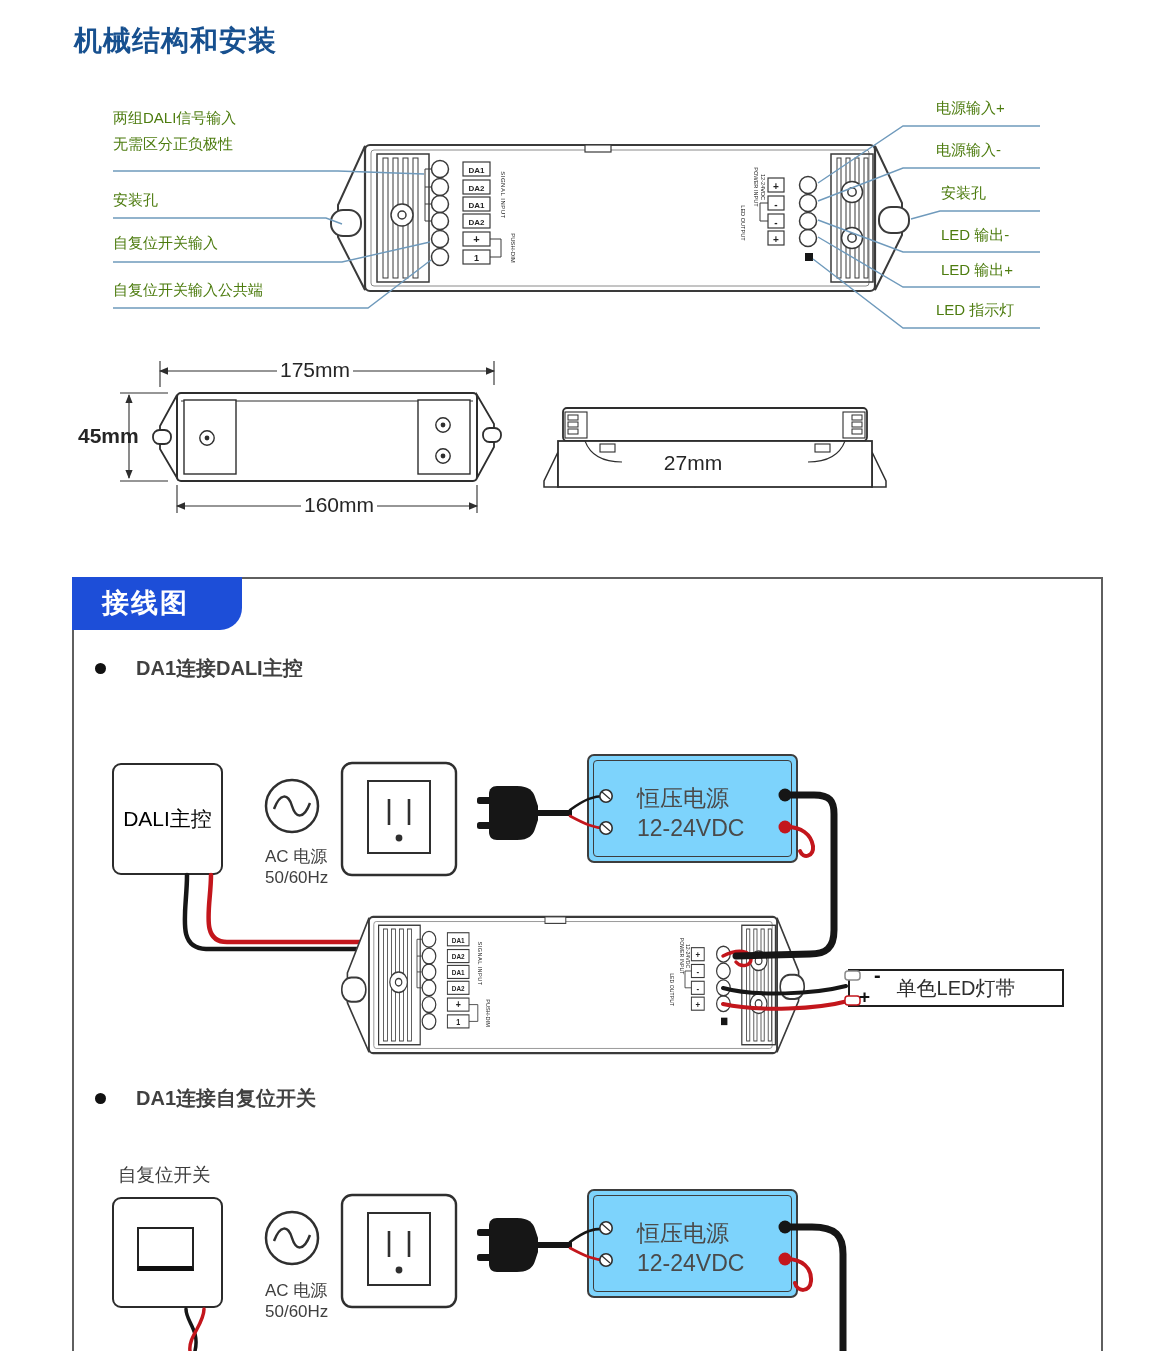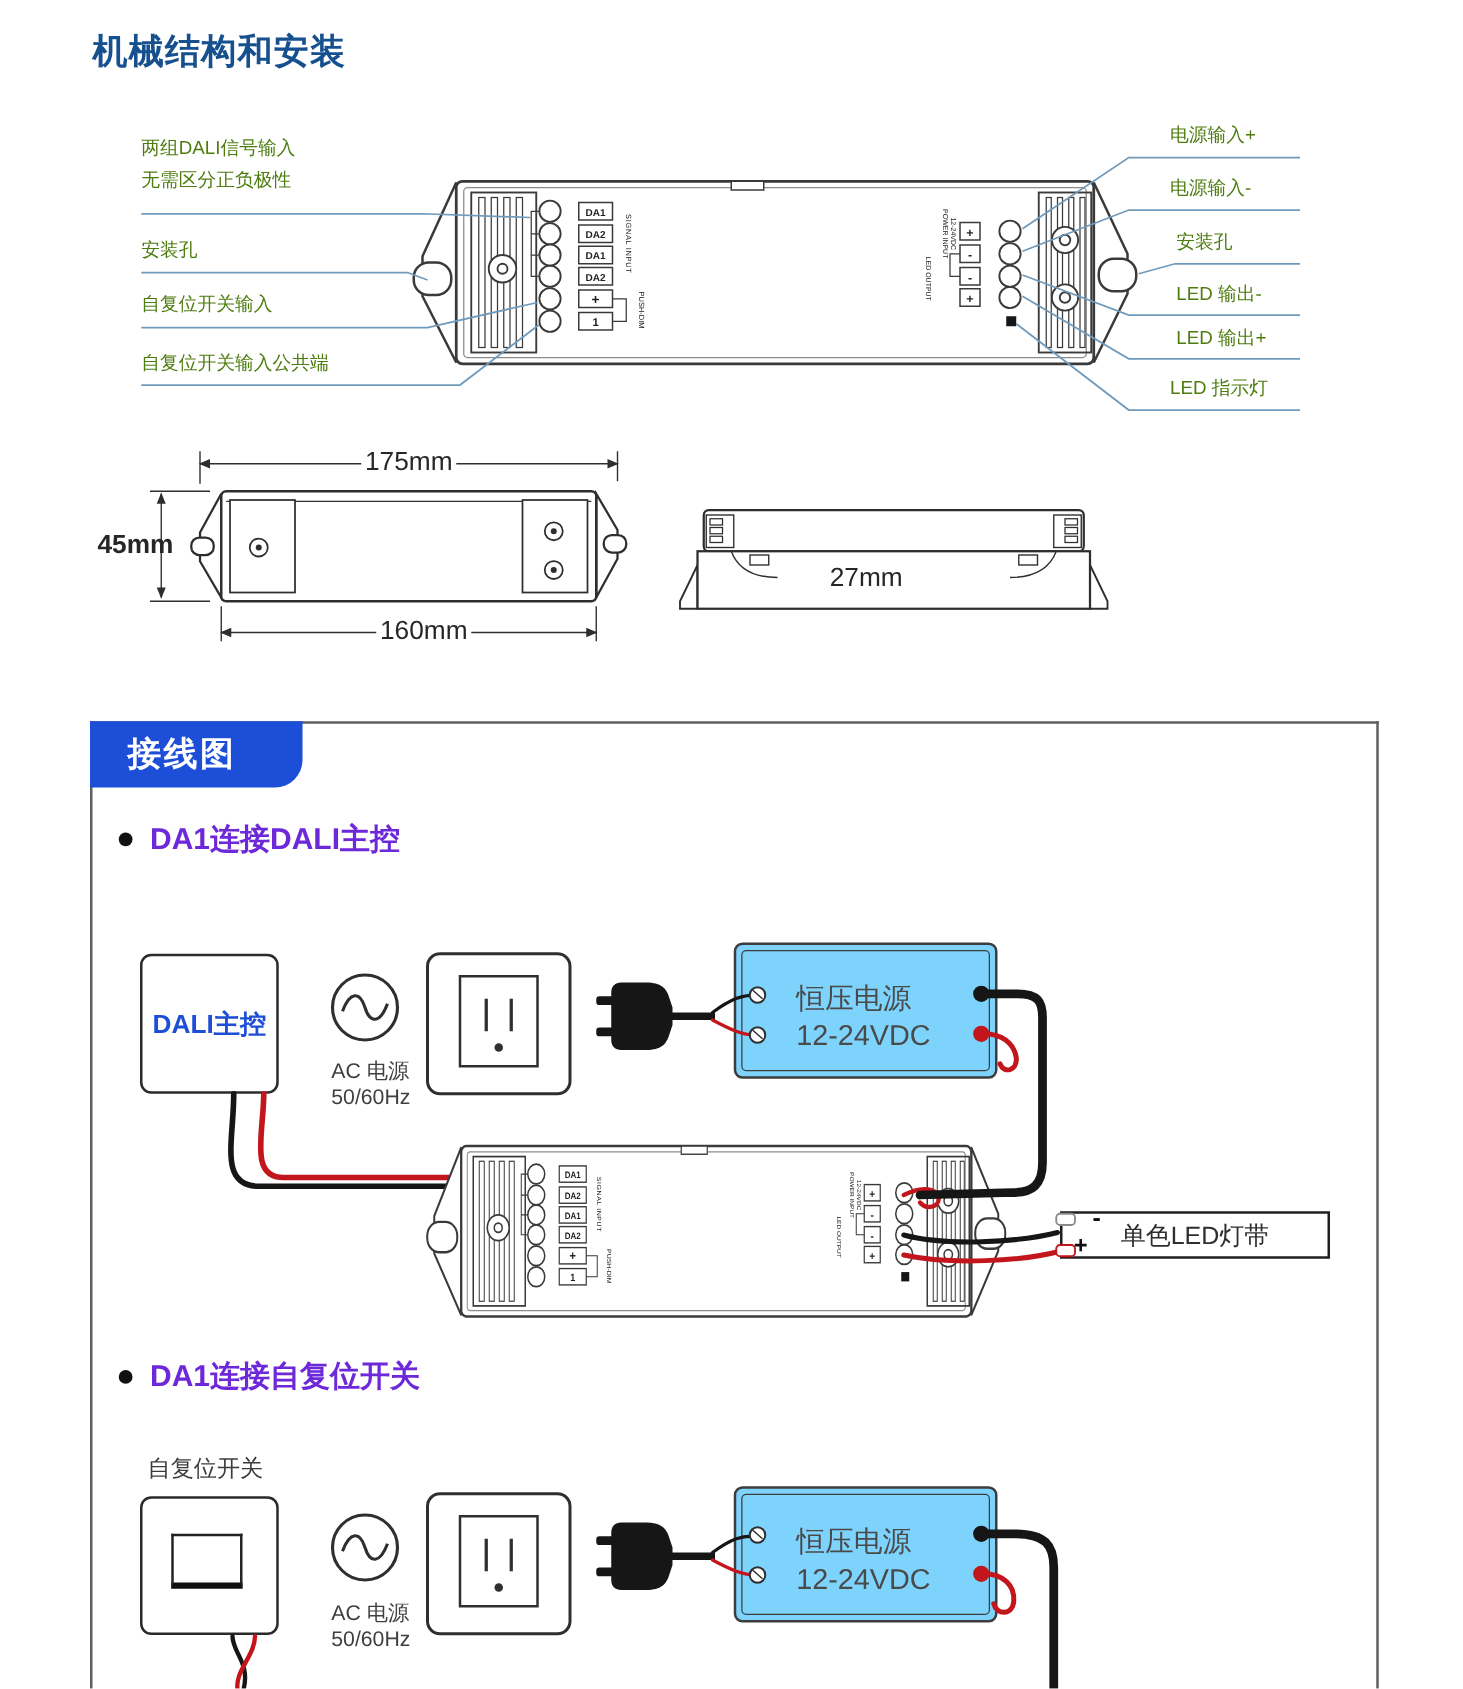--- a/index.html
+++ b/index.html
@@ -4,25 +4,25 @@
 <style>
   html,body{margin:0;padding:0;background:#fff;}
   body{font-family:"Liberation Sans","DejaVu Sans",sans-serif;}
   #page{position:relative;width:1170px;height:1351px;background:#fff;overflow:hidden;}
   .t{position:absolute;white-space:nowrap;}
   .page-title{left:74px;top:22px;font-size:28px;font-weight:700;color:#17508f;letter-spacing:1px;z-index:3;}
   .mlabel{font-size:15px;color:#4d7c0f;z-index:3;}
   .dimlbl{font-size:21px;color:#262626;background:#fff;text-align:center;z-index:3;}
   .wirebox{position:absolute;left:72px;top:577px;width:1031px;height:774px;border:2px solid #5f5f5f;border-bottom:none;box-sizing:border-box;z-index:0;background:#fff;}
   .banner{position:absolute;left:72px;top:577px;width:170px;height:53px;background:#1d4ed8;color:#fff;font-size:27px;font-weight:700;line-height:53px;padding-left:30px;box-sizing:border-box;border-radius:0 0 22px 0;letter-spacing:2px;z-index:3;}
-  .bullet{position:absolute;display:flex;align-items:center;gap:14px;font-size:24px;font-weight:700;color:#6d28d9;z-index:3;}
+  .bullet{position:absolute;display:flex;align-items:center;gap:30px;font-size:20px;font-weight:700;color:#404040;z-index:3;}
   .bullet .dot{width:11px;height:11px;border-radius:50%;background:#111;flex:none;}
   .node-box{position:absolute;background:#fff;border:2.5px solid #2b2b2b;border-radius:9px;display:flex;align-items:center;justify-content:center;z-index:1;}
   .node-box .inner-btn{position:absolute;left:23px;top:28px;width:57px;height:44px;border:2.5px solid #232323;border-bottom:5px solid #101010;box-sizing:border-box;}
-  .dali-label{font-size:21px;font-weight:700;color:#1d4ed8;}
+  .dali-label{font-size:21px;font-weight:400;color:#000000;}
   .psu{position:absolute;left:587px;width:211px;height:109px;background:#7dd3fc;border:2px solid #3d3d3d;border-radius:7px;z-index:1;box-sizing:border-box;}
   .psu .frame{position:absolute;inset:4px;border:1.5px solid #3d3d3d;border-radius:4px;}
   .psu .l1{position:absolute;left:48px;top:27px;font-size:23px;color:#4a4a4a;white-space:nowrap;}
   .psu .l2{position:absolute;left:48px;top:59px;font-size:23px;color:#4a4a4a;white-space:nowrap;}
   .strip{position:absolute;left:848px;top:969px;width:212px;height:34px;background:#fff;border:2.5px solid #1f1f1f;display:flex;align-items:center;justify-content:center;font-size:20px;color:#2e2e2e;z-index:1;box-sizing:content-box;}
   .strip-minus{left:874px;top:964px;font-size:20px;font-weight:900;color:#111;z-index:3;}
   .strip-plus{left:859px;top:986px;font-size:19px;font-weight:700;color:#111;z-index:3;}
   .ac-lbl{font-size:17px;color:#3f3f3f;z-index:3;}
   .sw-lbl{font-size:18.5px;color:#3c3c3c;z-index:3;}
   #art{position:absolute;left:0;top:0;z-index:2;pointer-events:none;}
@@ -40,21 +40,21 @@
   <div class="t mlabel" style="left:113px;top:234px;">自复位开关输入</div>
   <div class="t mlabel" style="left:113px;top:281px;">自复位开关输入公共端</div>
 
   <div class="t mlabel" style="left:936px;top:99px;">电源输入+</div>
   <div class="t mlabel" style="left:936px;top:141px;">电源输入-</div>
   <div class="t mlabel" style="left:941px;top:184px;">安装孔</div>
   <div class="t mlabel" style="left:941px;top:226px;text-align:right;">LED 输出-</div>
   <div class="t mlabel" style="left:941px;top:261px;">LED 输出+</div>
   <div class="t mlabel" style="left:936px;top:301px;">LED 指示灯</div>
 
-  <div class="t dimlbl" style="left:289px;top:358px;width:76px;">175mm</div>
+  <div class="t dimlbl" style="left:277px;top:358px;width:76px;">175mm</div>
   <div class="t dimlbl" style="left:78px;top:424px;width:50px;text-align:left;font-weight:bold;">45mm</div>
   <div class="t dimlbl" style="left:289px;top:493px;width:76px;margin-left:12px;">160mm</div>
   <div class="t dimlbl" style="left:662px;top:451px;width:62px;">27mm</div>
 
   <div class="wirebox"></div>
   <div class="banner">接线图</div>
 
   <div class="bullet" style="left:95px;top:655px;">
     <span class="dot"></span>
     <span>DA1连接DALI主控</span>

